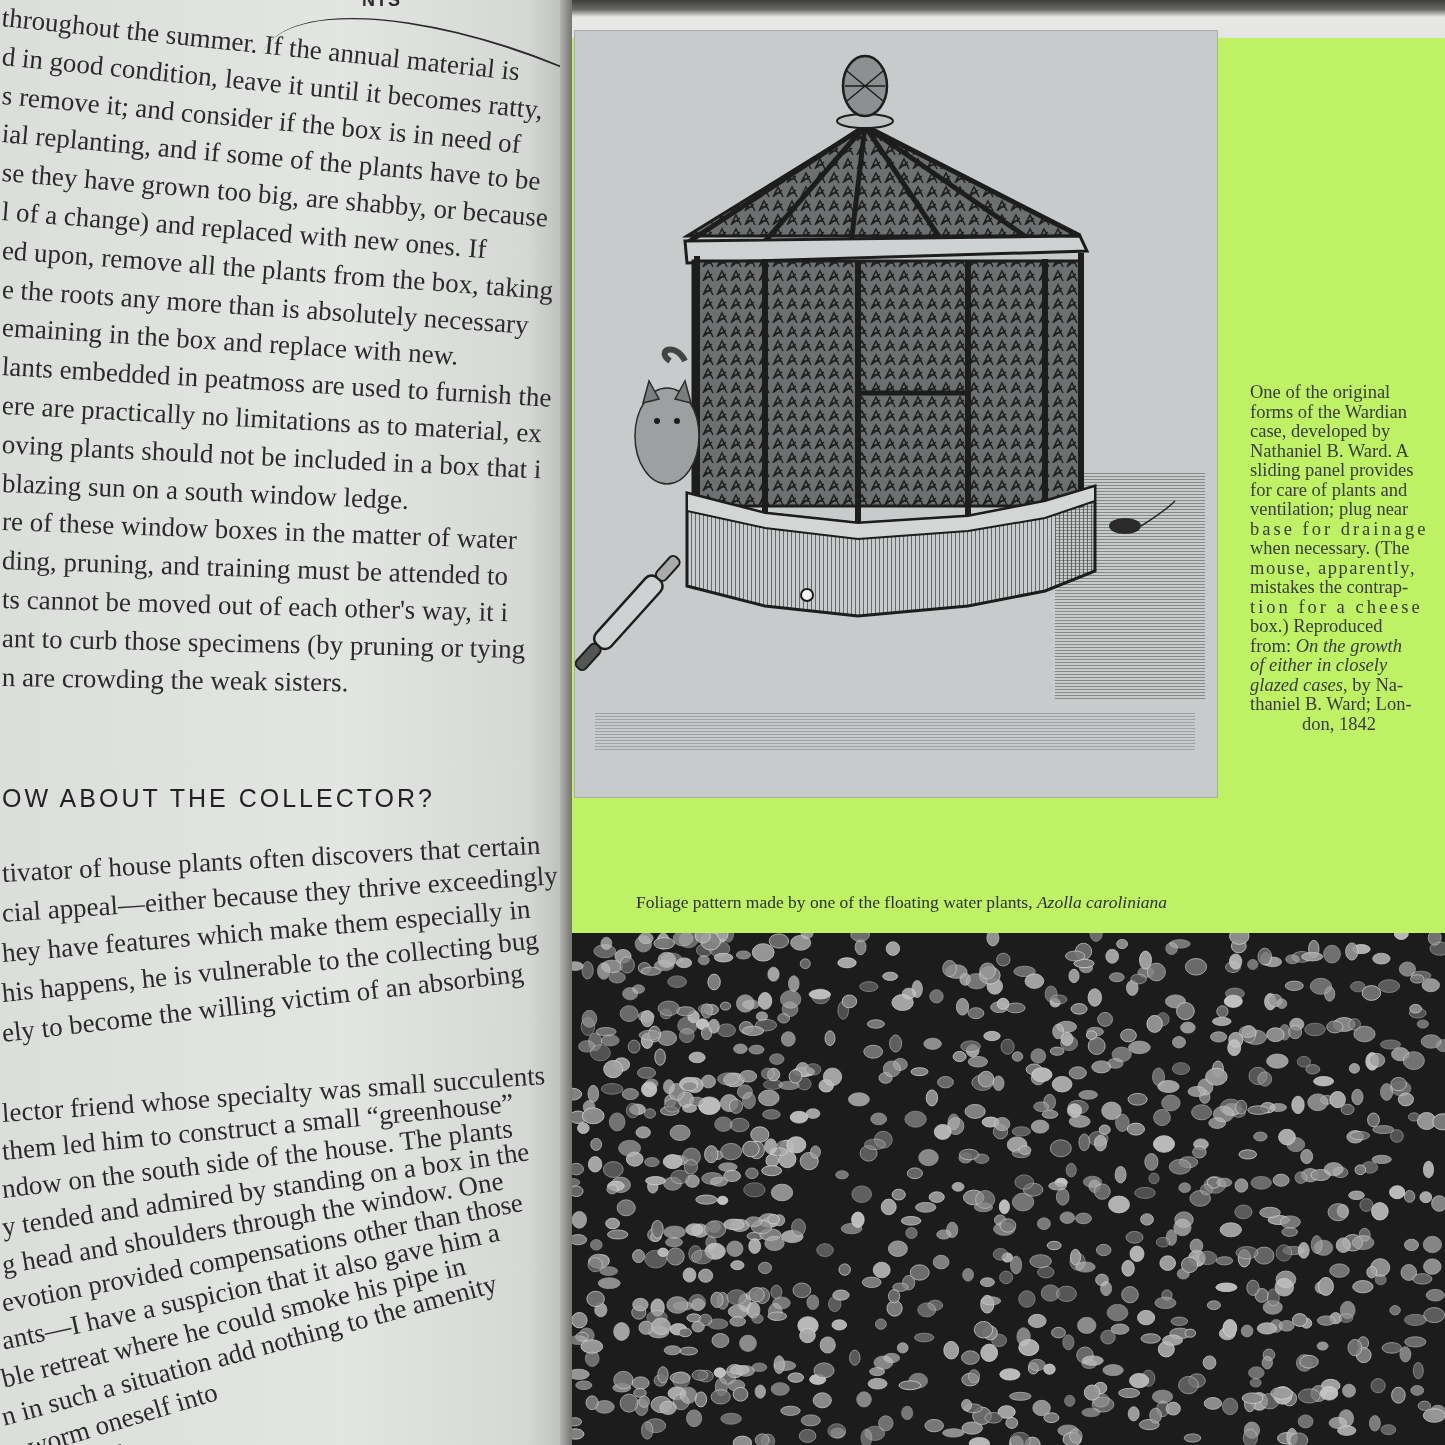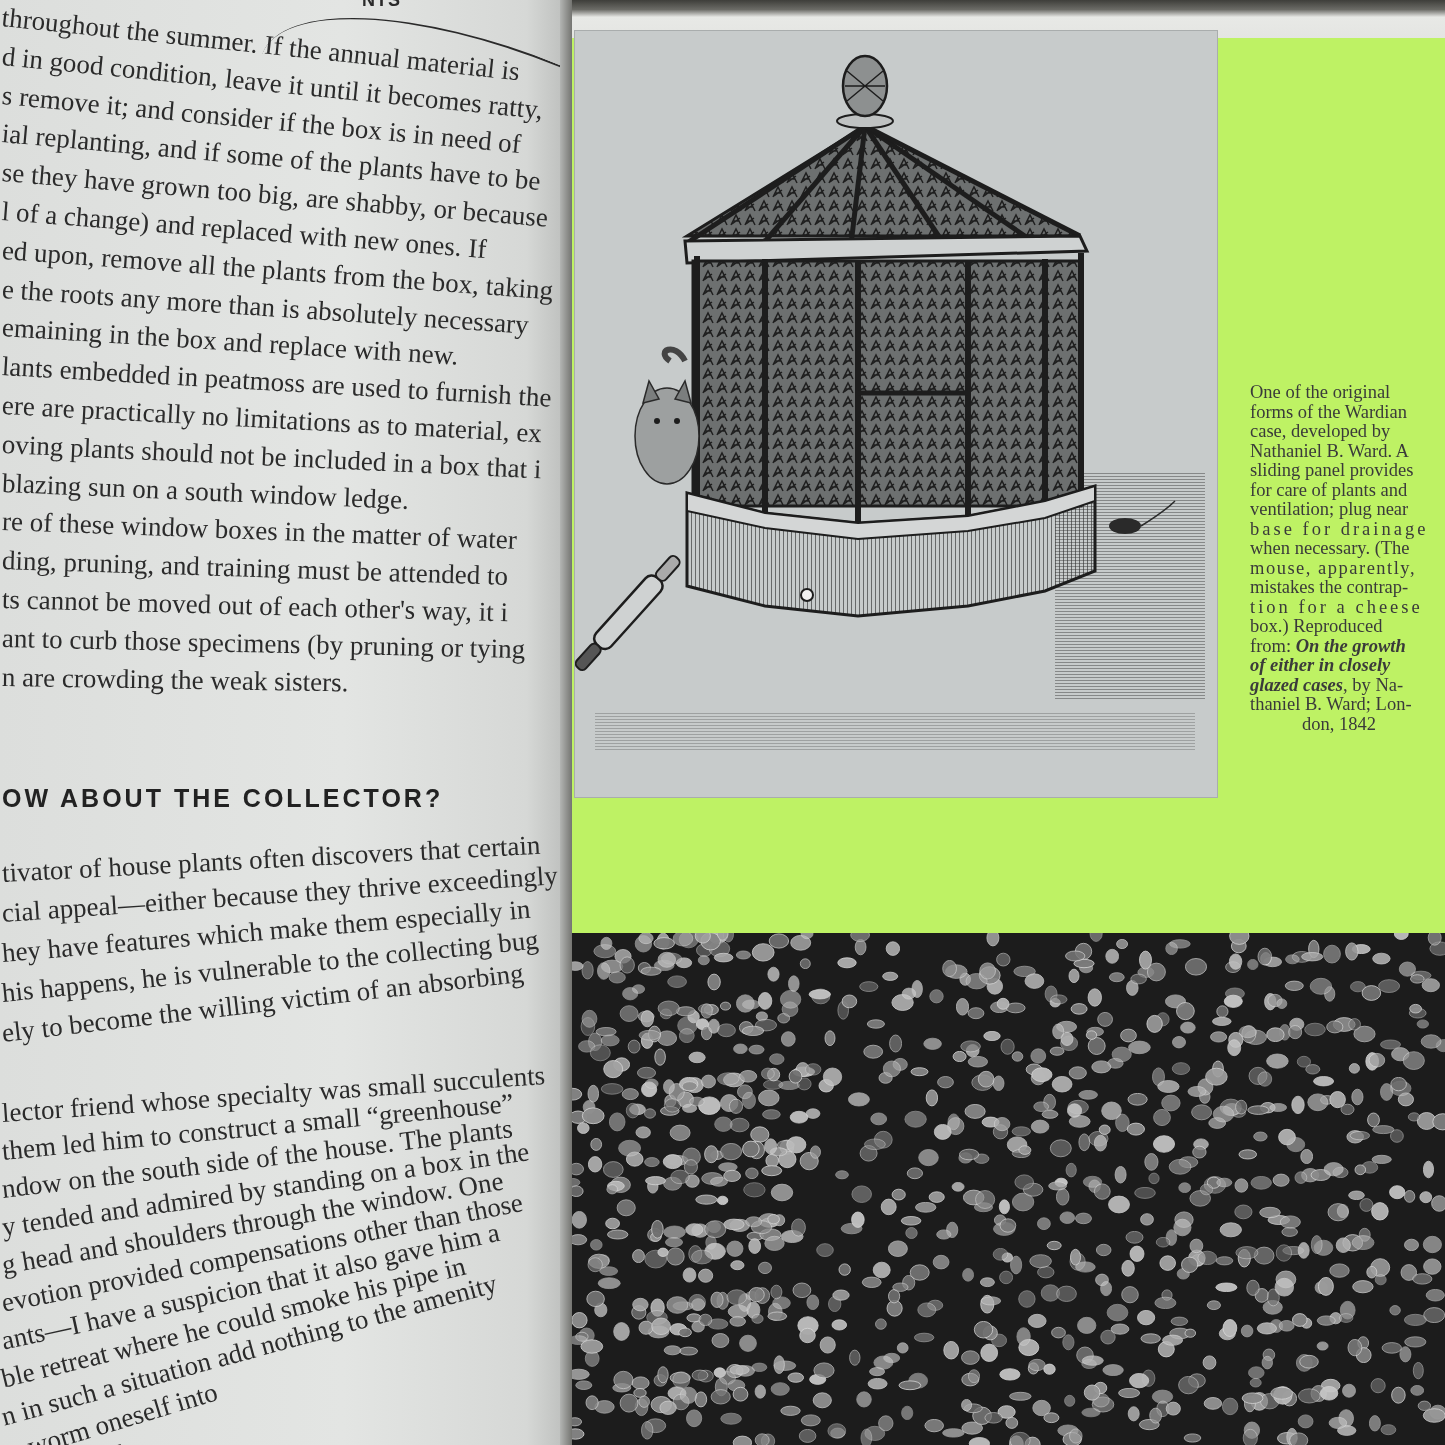--- a/index.html
+++ b/index.html
@@ -22,21 +22,21 @@
   .running-head {
     position: absolute; left: 362px; top: -10px; font-size: 18px; font-weight: bold;
     color: #2a2a2a; letter-spacing: 1px; font-family: "Liberation Sans", sans-serif;
   }
   .body-line {
     position: absolute; white-space: nowrap; color: #2b2b2b;
     font-size: 27px; transform-origin: left center;
   }
   .section-heading {
     position: absolute; left: 2px; top: 784px; white-space: nowrap;
-    font-family: "Liberation Sans", "DejaVu Sans", sans-serif; font-weight: bold;
+    font-family: "Liberation Sans", "DejaVu Sans", sans-serif; font-weight: normal;
     font-size: 25px; letter-spacing: 3px; color: #222;
   }
   .spine-shadow {
     position: absolute; left: 560px; top: 0; width: 14px; height: 1445px;
     background: linear-gradient(90deg, #b3b5b3, #6a6a66);
   }
   
   .page-right {
     position: absolute; left: 572px; top: 0; width: 873px; height: 1445px;
     background: #bef264; overflow: hidden;
@@ -48,21 +48,21 @@
   .engraving {
     position: absolute; left: 2px; top: 30px; width: 642px; height: 766px;
     background: #c7cbcb; border: 1px solid #a9adad; overflow: hidden;
   }
   .engraving svg { display: block; }
   .side-caption {
     position: absolute; left: 678px; top: 383px; width: 210px;
     font-size: 18.5px; line-height: 19.5px; color: #3a3a3a; text-align: justify;
   }
   .side-caption .line { display: block; white-space: nowrap; }
-  .side-caption em { font-style: italic; font-weight: bold; }
+  .side-caption em { font-style: italic; }
   .photo-caption {
     position: absolute; left: 64px; top: 892px; white-space: nowrap;
     font-size: 17.5px; color: #2f2f2f;
   }
   .photo-caption em { font-style: italic; }
   .foliage-photo {
     position: absolute; left: 0; top: 933px; width: 873px; height: 512px;
     background-color: #1c1c1c; overflow: hidden;
   }
 </style>
@@ -203,20 +203,23 @@
     <span class="line">mistakes the contrap-</span>
     <span class="line" style="letter-spacing:3px">tion for a cheese</span>
     <span class="line">box.) Reproduced</span>
     <span class="line"><span>from: </span><em>On the growth</em></span>
     <span class="line"><em>of either in closely</em></span>
     <span class="line"><em>glazed cases</em><span>, by Na-</span></span>
     <span class="line">thaniel B. Ward; Lon-</span>
     <span class="line" style="padding-left:52px">don, 1842</span>
   </div>
 
+  <div class="photo-caption">
+    <span>Foliage pattern made by one of the floating water plants, </span><em>Azolla caroliniana</em>
+  </div>
 
   <div class="foliage-photo">
     <svg width="873" height="512" xmlns="http://www.w3.org/2000/svg" id="foliage-svg">
         <ellipse cx="428.1" cy="287.1" rx="5.7" ry="5.2" fill="rgb(149,149,149)" stroke="#d8d8d8" stroke-width="0.8" opacity="0.78"></ellipse>
         <ellipse cx="68.6" cy="450.0" rx="8.5" ry="6.1" fill="rgb(135,135,135)" stroke="#d8d8d8" stroke-width="0.8" opacity="0.90"></ellipse>
         <ellipse cx="573.9" cy="39.2" rx="8.0" ry="5.2" fill="rgb(170,170,170)" stroke="#d8d8d8" stroke-width="0.8" opacity="0.62"></ellipse>
         <ellipse cx="489.2" cy="249.5" rx="6.1" ry="4.3" fill="rgb(194,194,194)" stroke="#d8d8d8" stroke-width="0.8" opacity="0.99"></ellipse>
         <ellipse cx="105.4" cy="227.4" rx="10.7" ry="4.9" fill="rgb(147,147,147)" stroke="#d8d8d8" stroke-width="0.8" opacity="0.80"></ellipse>
         <ellipse cx="586.5" cy="143.8" rx="6.0" ry="8.9" fill="rgb(150,150,150)" stroke="#d8d8d8" stroke-width="0.8" opacity="0.65"></ellipse>
         <ellipse cx="477.6" cy="169.2" rx="5.9" ry="7.9" fill="rgb(141,141,141)" stroke="#d8d8d8" stroke-width="0.8" opacity="0.71"></ellipse>

